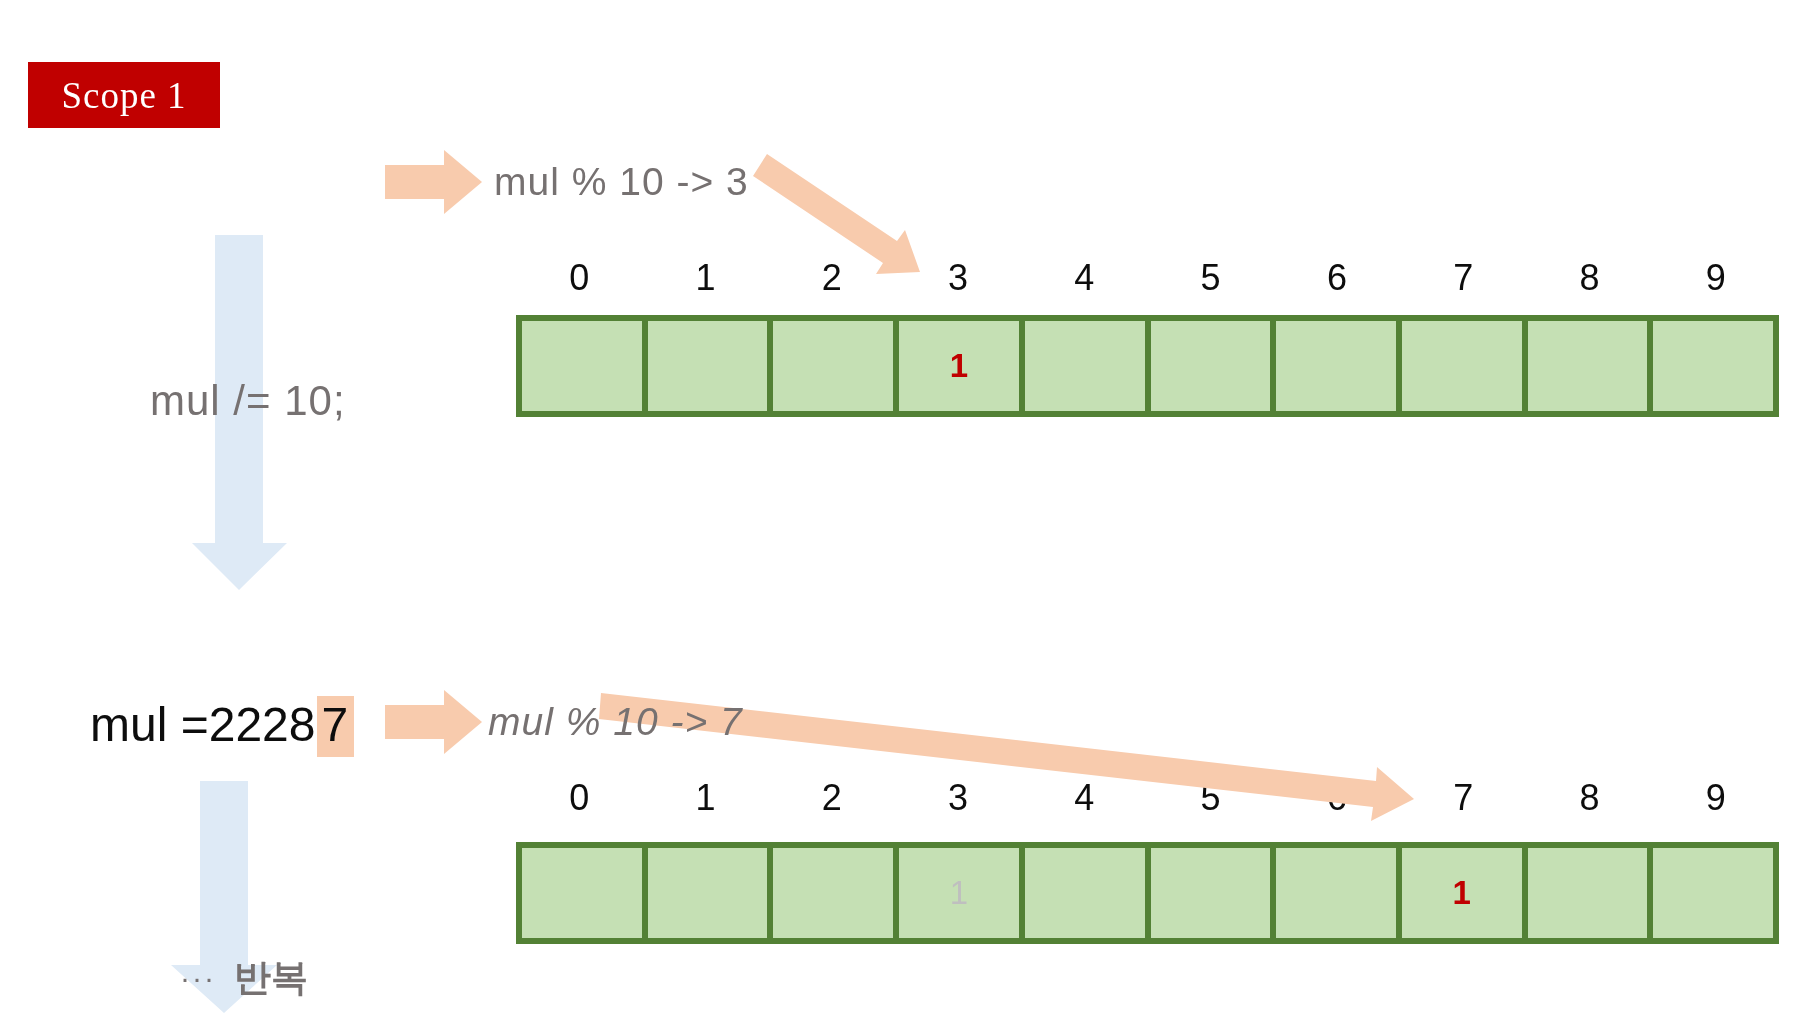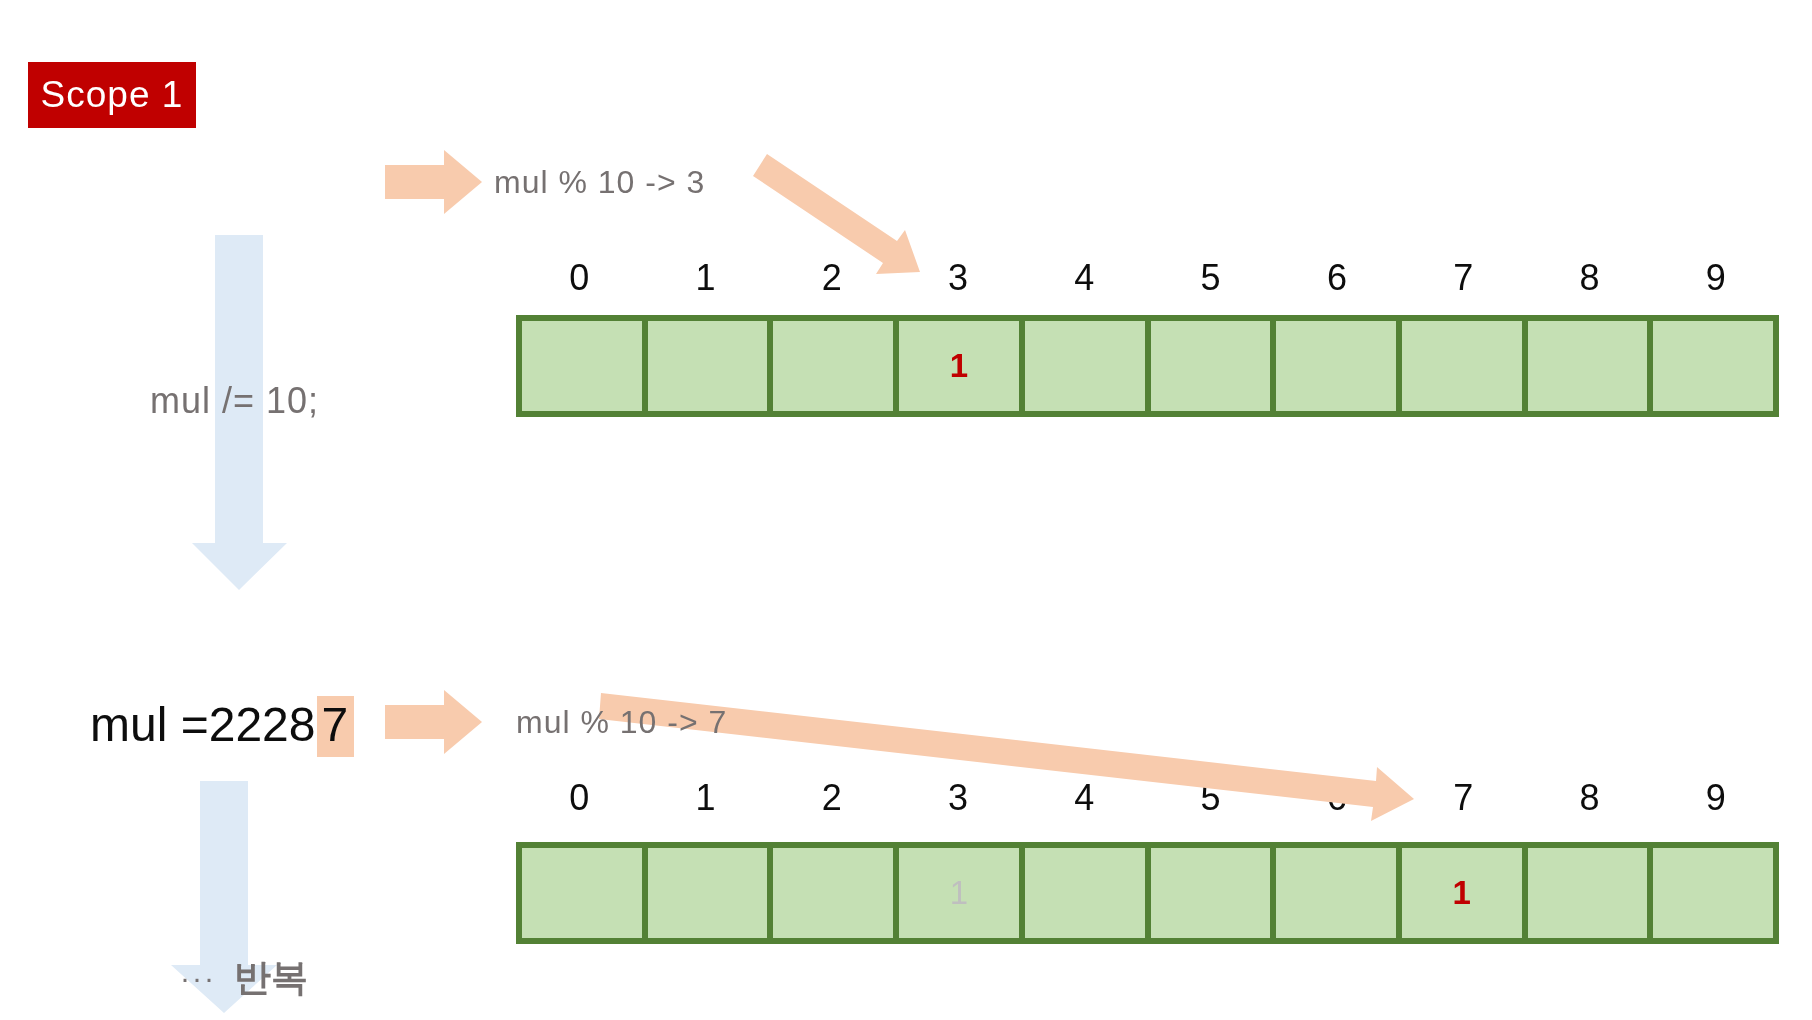--- a/index.html
+++ b/index.html
@@ -5,45 +5,45 @@
   html,body{margin:0;padding:0;background:#fff;}
   .canvas{
     position:relative;width:1812px;height:1020px;background:#ffffff;
     font-family:"Liberation Sans","DejaVu Sans",sans-serif;overflow:hidden;
   }
   .layer-arrays{position:absolute;inset:0;z-index:1;}
   .layer-arrows{position:absolute;inset:0;z-index:2;pointer-events:none;}
   .layer-text{position:absolute;inset:0;z-index:3;pointer-events:none;}
 
   .badge{
-    position:absolute;left:28px;width:168px;background:var(--badge_bg,#C00000);
+    position:absolute;left:28px;width:192px;background:var(--badge_bg,#C00000);
     color:#fff;display:flex;align-items:center;justify-content:center;
-    font-size:37px;font-weight:500;letter-spacing:1px;
+    font-size:37px;font-weight:500;letter-spacing:1px;font-family:Liberation Serif, serif;
   }
   #badge1{top:62px;height:66px;}
   #badge2{top:612px;height:62px;}
 
   .mul-line{
     position:absolute;left:90px;font-size:48px;font-weight:500;color:#0d0d0d;
     white-space:pre;line-height:60px;
   }
   #mul1{top:150px;}
   #mul2{top:695px;}
   .digit-hl{
     background:var(--arrow_orange,#F8CBAD);
     padding:2px 6px 6px 5px;margin-left:1px;
   }
 
   .op-text{
-    position:absolute;color:var(--text_gray,#767171);font-size:32px;
+    position:absolute;color:var(--text_gray,#767171);font-size:39px;
     white-space:pre;letter-spacing:1px;line-height:36px;
   }
   #mod1{left:494px;top:164px;}
-  #mod2{left:516px;top:704px;}
-  #div1{left:150px;top:383px;font-size:36px;}
+  #mod2{left:488px;top:704px;font-style:italic;}
+  #div1{left:150px;top:383px;font-size:42px;}
 
   .repeat{
     position:absolute;left:180px;top:953px;color:var(--text_gray,#767171);
     font-size:30px;display:flex;align-items:center;
   }
   .repeat .dots{letter-spacing:2px;}
   .repeat .word{font-size:37px;font-weight:700;margin-left:18px;}
 
   .idx-row{position:absolute;left:516px;width:1263px;height:40px;display:flex;}
   .idx-row div{

